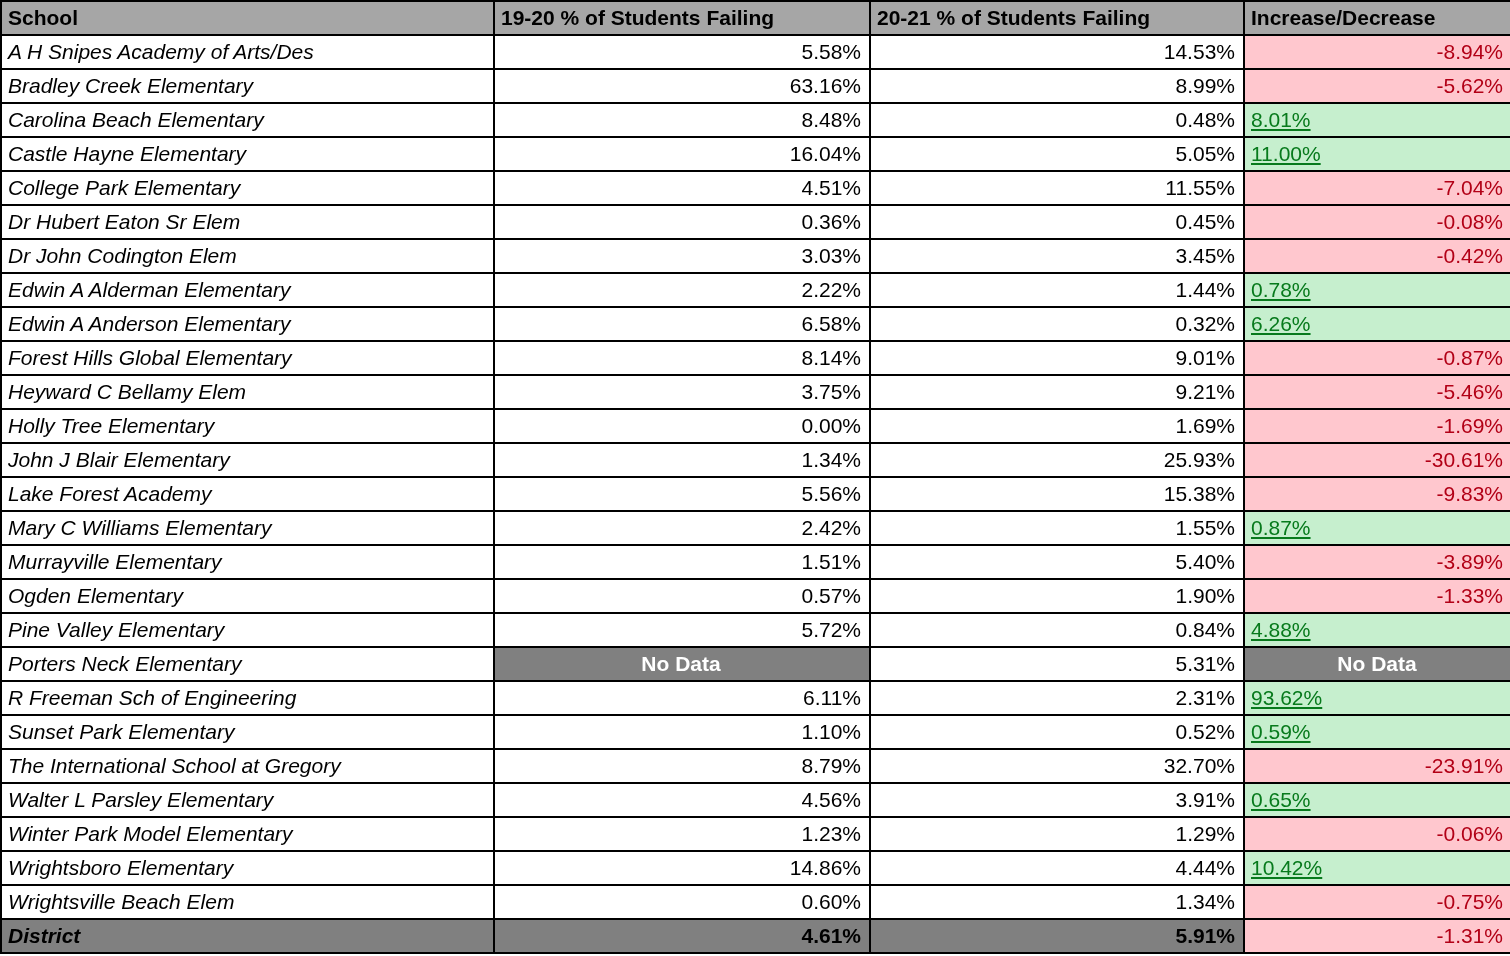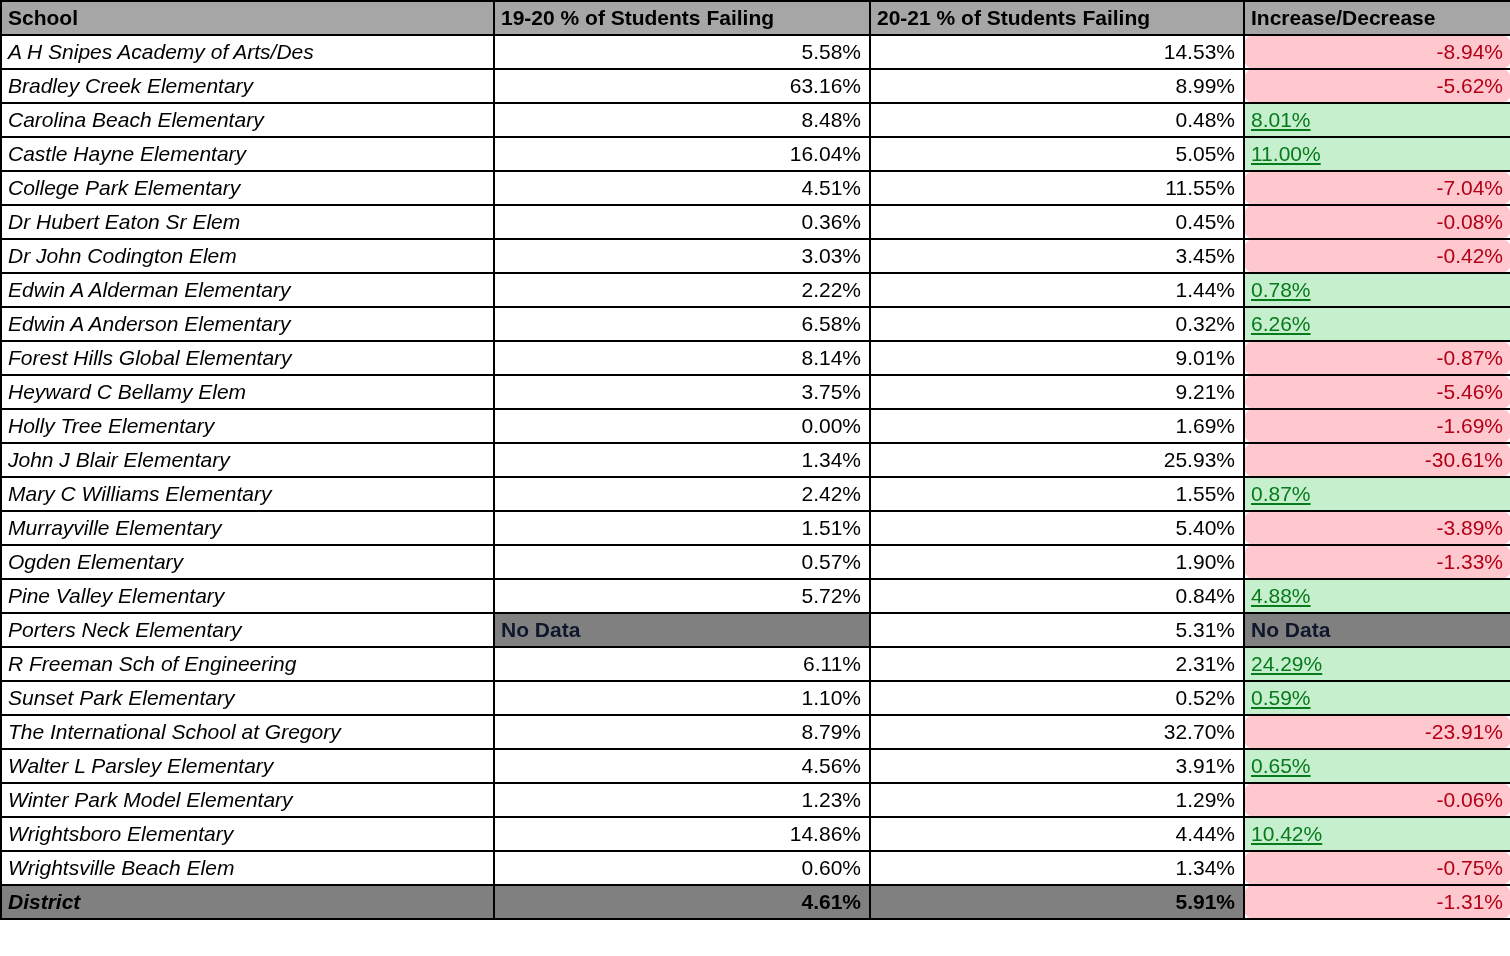--- a/index.html
+++ b/index.html
@@ -34,32 +34,31 @@
     text-align: left;
   }
 
   td.school { text-align: left; font-style: italic; }
   td.num    { text-align: right; }
 
   td.neg {
     background: var(--negative-fill, #FFC7CE);
     color: var(--negative-text, #B20016);
     text-align: right;
-    border-radius: 10px;
   }
   td.pos {
     background: var(--positive-fill, #C6EFCE);
     color: var(--positive-text, #077A1C);
     text-decoration: underline;
   }
   td.nodata {
     background: var(--dark-gray, #808080);
-    color: #0f172a;
+    color: #ffffff;
     font-weight: bold;
-    text-align: left;
+    text-align: center;
   }
 
   tr.district td {
     background: var(--dark-gray, #808080);
     font-weight: bold;
   }
   tr.district td.neg {
     background: var(--negative-fill, #FFC7CE);
     color: var(--negative-text, #B20016);
     font-weight: normal;
@@ -161,20 +160,26 @@
         <td class="num">1.69%</td>
         <td class="neg">-1.69%</td>
       </tr>
       <tr>
         <td class="school">John J Blair Elementary</td>
         <td class="num">1.34%</td>
         <td class="num">25.93%</td>
         <td class="neg">-30.61%</td>
       </tr>
       <tr>
+        <td class="school">Lake Forest Academy</td>
+        <td class="num">5.56%</td>
+        <td class="num">15.38%</td>
+        <td class="neg">-9.83%</td>
+      </tr>
+      <tr>
         <td class="school">Mary C Williams Elementary</td>
         <td class="num">2.42%</td>
         <td class="num">1.55%</td>
         <td class="pos">0.87%</td>
       </tr>
       <tr>
         <td class="school">Murrayville Elementary</td>
         <td class="num">1.51%</td>
         <td class="num">5.40%</td>
         <td class="neg">-3.89%</td>
@@ -194,21 +199,21 @@
       <tr>
         <td class="school">Porters Neck Elementary</td>
         <td class="nodata">No Data</td>
         <td class="num">5.31%</td>
         <td class="nodata">No Data</td>
       </tr>
       <tr>
         <td class="school">R Freeman Sch of Engineering</td>
         <td class="num">6.11%</td>
         <td class="num">2.31%</td>
-        <td class="pos">24.29%</td>
+        <td class="pos">93.62%</td>
       </tr>
       <tr>
         <td class="school">Sunset Park Elementary</td>
         <td class="num">1.10%</td>
         <td class="num">0.52%</td>
         <td class="pos">0.59%</td>
       </tr>
       <tr>
         <td class="school">The International School at Gregory</td>
         <td class="num">8.79%</td>

